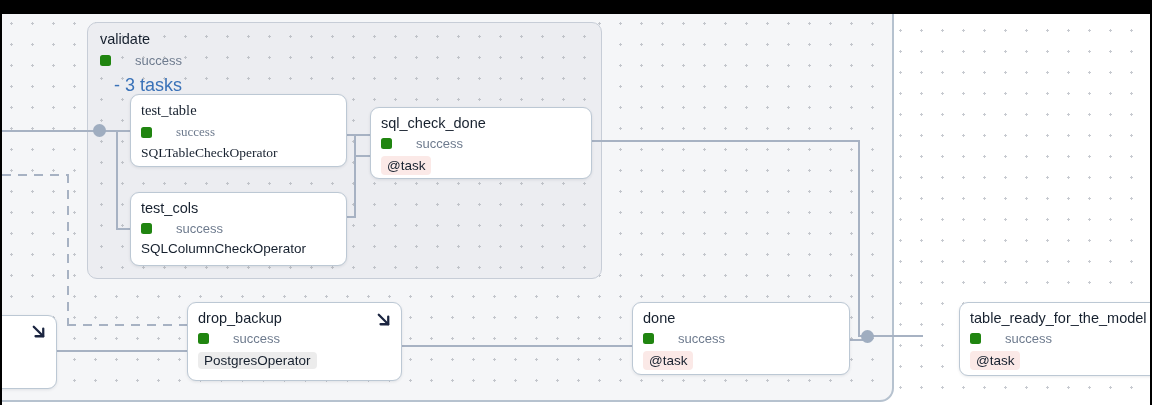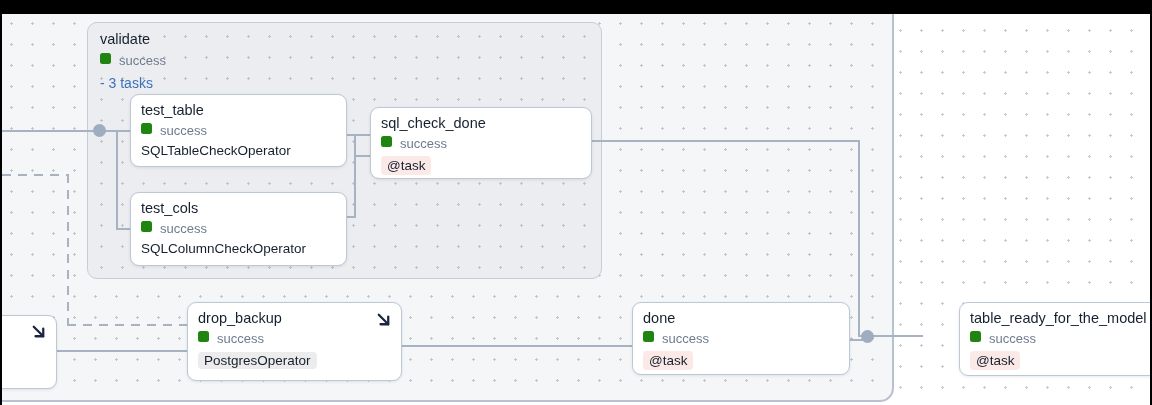--- a/index.html
+++ b/index.html
@@ -40,28 +40,28 @@
     background-color:var(--subgroup-fill);
     background-image:radial-gradient(circle,#c0c3c9 1.1px,transparent 1.4px);
     background-size:21px 21px;background-position:3px 3px;
     padding:8px 12px;
   }
   .node{
     position:absolute;background:#fff;border:1.5px solid var(--node-border);
     border-radius:9px;padding:7px 10px;box-shadow:0 1px 3px rgba(30,40,60,.10);
   }
   .node-title{font-size:14.5px;color:var(--title);margin-bottom:5px;white-space:nowrap;}
-  .status-row{display:flex;align-items:flex-start;gap:8px;margin-bottom:5px;}
+  .status-row{display:flex;align-items:center;gap:24px;margin-bottom:5px;}
   .status-sq{width:11px;height:11px;border-radius:2.5px;background:var(--success);flex:0 0 auto;}
   .status-label{font-size:13px;color:var(--status-text);}
   .op{font-size:13.5px;color:var(--title);white-space:nowrap;}
   .op.pill-task{display:inline-block;background:var(--task-pill);border-radius:4px;padding:2px 6px;}
   .op.pill-gray{display:inline-block;background:var(--op-pill);border-radius:4px;padding:1px 6px;}
   .group-title{font-size:14.5px;color:var(--title);margin-bottom:6px;}
-  .tasks-toggle{font-size:14px;color:var(--link-blue);cursor:pointer;text-decoration:none;display:inline-block;margin-top:2px;}
+  .tasks-toggle{font-size:18px;color:var(--link-blue);cursor:pointer;text-decoration:none;display:inline-block;margin-top:2px;margin-left:14px;}
   .subgroup .status-label{font-size:13px;}
   .edge-h{position:absolute;height:2px;background:var(--edge);}
   .edge-v{position:absolute;width:2px;background:var(--edge);}
   .edge-h.dashed{background:repeating-linear-gradient(90deg,var(--edge) 0 9px,transparent 9px 16px);}
   .edge-v.dashed{background:repeating-linear-gradient(180deg,var(--edge) 0 9px,transparent 9px 16px);}
   .junction{position:absolute;width:13px;height:13px;border-radius:50%;background:var(--dot);}
   .arrow-icon{position:absolute;width:19px;height:19px;}
   .arrow-icon svg{display:block;width:100%;height:100%;}
 </style>
 </head>
@@ -92,21 +92,21 @@
   <div class="edge-h" style="left:856px;top:321px;width:65px;"></div>
   <div class="edge-h" style="left:848px;top:325px;width:18px;"></div>
   <div class="edge-h" style="left:400px;top:331px;width:231px;"></div>
   <div class="edge-h" style="left:55px;top:336px;width:131px;"></div>
   <div class="edge-h dashed" style="left:0;top:160px;width:67px;"></div>
   <div class="edge-v dashed" style="left:65px;top:160px;height:151px;"></div>
   <div class="edge-h dashed" style="left:65px;top:310px;width:121px;"></div>
   <div class="junction" style="left:91px;top:110px;"></div>
   <div class="junction" style="left:859px;top:316px;"></div>
 
-  <div class="node" style="left:128px;top:80px;width:217px;height:73px;">
+  <div class="node" style="left:128px;top:80px;width:217px;height:73px;font-family:Liberation Serif, serif;">
     <div class="node-title">test_table</div>
     <div class="status-row">
       <span class="status-sq"></span>
       <span class="status-label">success</span>
     </div>
     <div class="op">SQLTableCheckOperator</div>
   </div>
 
   <div class="node" style="left:128px;top:178px;width:217px;height:74px;">
     <div class="node-title">test_cols</div>

